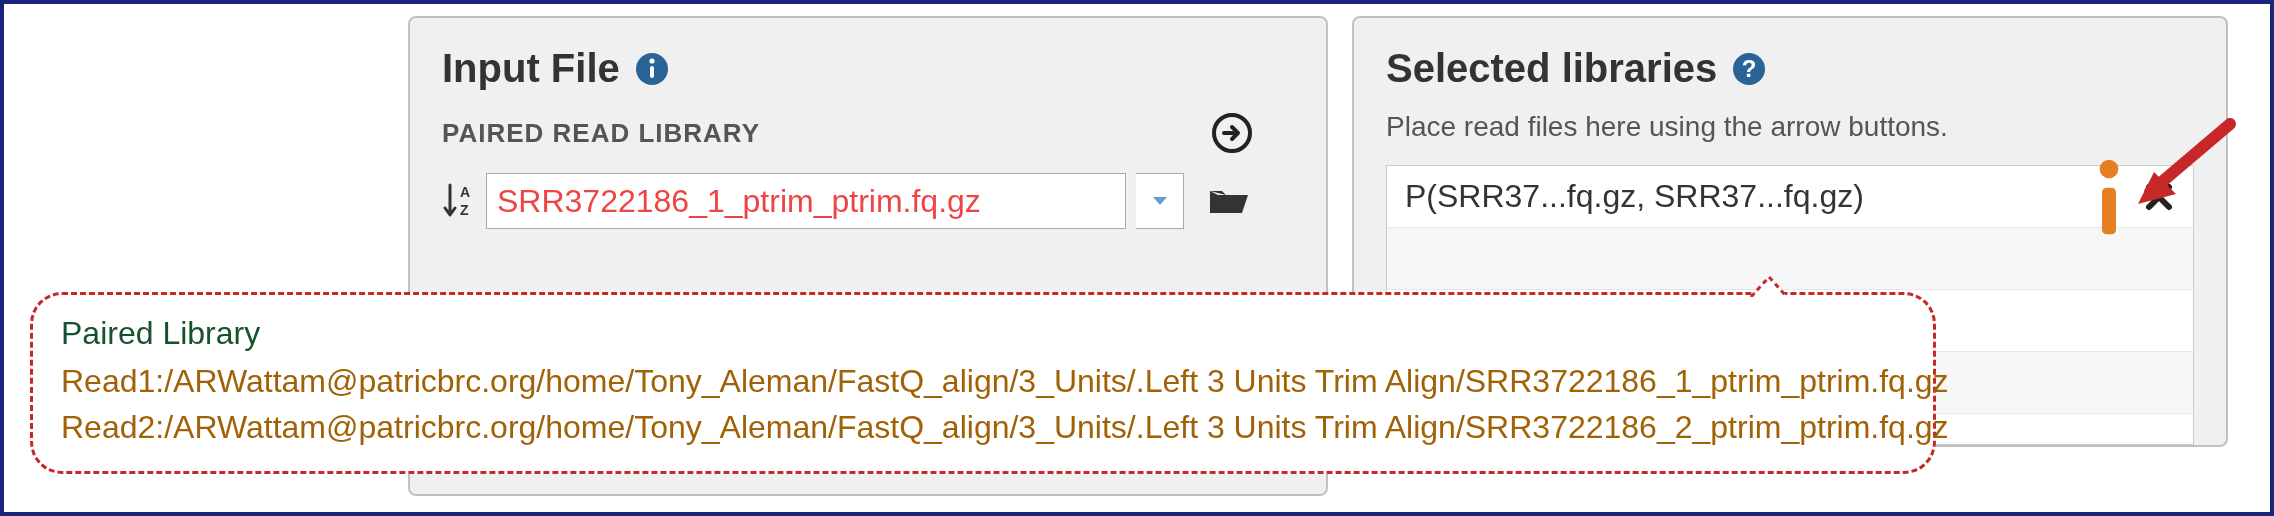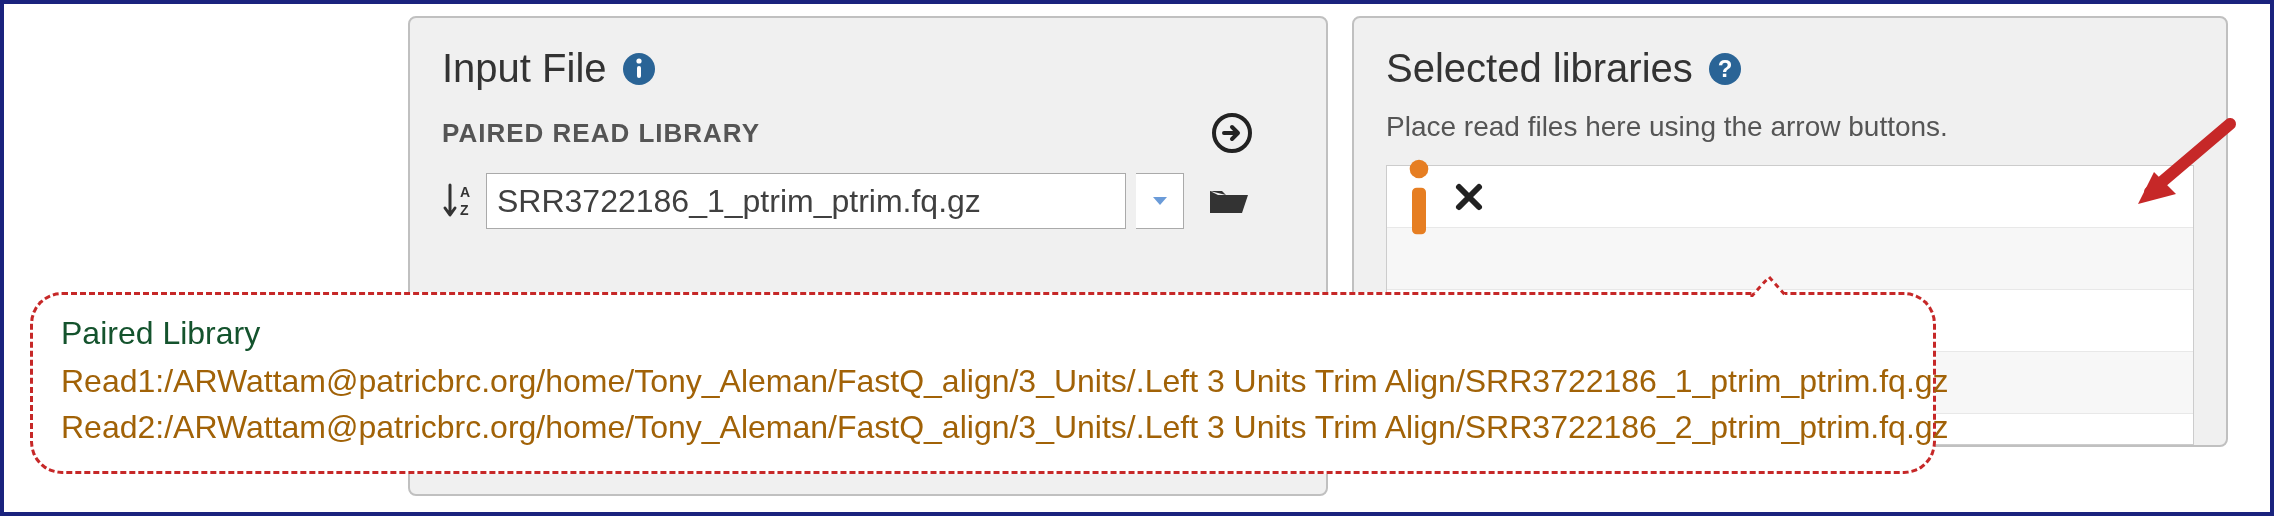--- a/index.html
+++ b/index.html
@@ -39,21 +39,21 @@
       height: 431px;
     }
     .panel-title-row {
       display: flex;
       align-items: center;
       gap: 14px;
       margin-bottom: 20px;
     }
     .panel-title {
       font-size: 40px;
-      font-weight: normal;
+      font-weight: bold;
       color: #333;
     }
     .info-circle {
       width: 36px;
       height: 36px;
       display: inline-flex;
       align-items: center;
       justify-content: center;
     }
     .info-circle svg {
@@ -89,21 +89,21 @@
       align-items: center;
       justify-content: center;
     }
     .text-input {
       width: 640px;
       height: 56px;
       border: 1px solid #aaa;
       background: #fff;
       font-size: 32px;
       padding: 6px 10px;
-      color: #404040;
+      color: #ef4444;
     }
     .dropdown-toggle {
       width: 48px;
       height: 56px;
       border: 1px solid #aaa;
       border-left: none;
       background: #fff;
       display: inline-flex;
       align-items: center;
       justify-content: center;
@@ -252,20 +252,21 @@
           <svg viewBox="0 0 36 36">
               <circle cx="18" cy="18" r="16" fill="#2a6496"></circle>
               <text x="18" y="26" font-size="24" font-weight="bold" fill="#fff" text-anchor="middle" font-family="Arial">?</text>
             </svg>
         </span>
       </div>
       <div class="right-desc">Place read files here using the arrow buttons.</div>
 
       <div class="libraries-list">
         <div class="library-row">
+          <span class="library-label">P(SRR37...fq.gz, SRR37...fq.gz)</span>
           <span class="lib-info">
             <svg viewBox="0 0 12 36">
                 <circle cx="6" cy="6" r="4" fill="#e67e22"></circle>
                 <rect x="3" y="14" width="6" height="20" rx="2" fill="#e67e22"></rect>
               </svg>
           </span>
           <span class="lib-remove">
             <svg viewBox="0 0 32 32">
                 <path d="M6 6 L26 26 M26 6 L6 26" stroke="#222" stroke-width="6" stroke-linecap="round"></path>
               </svg>

